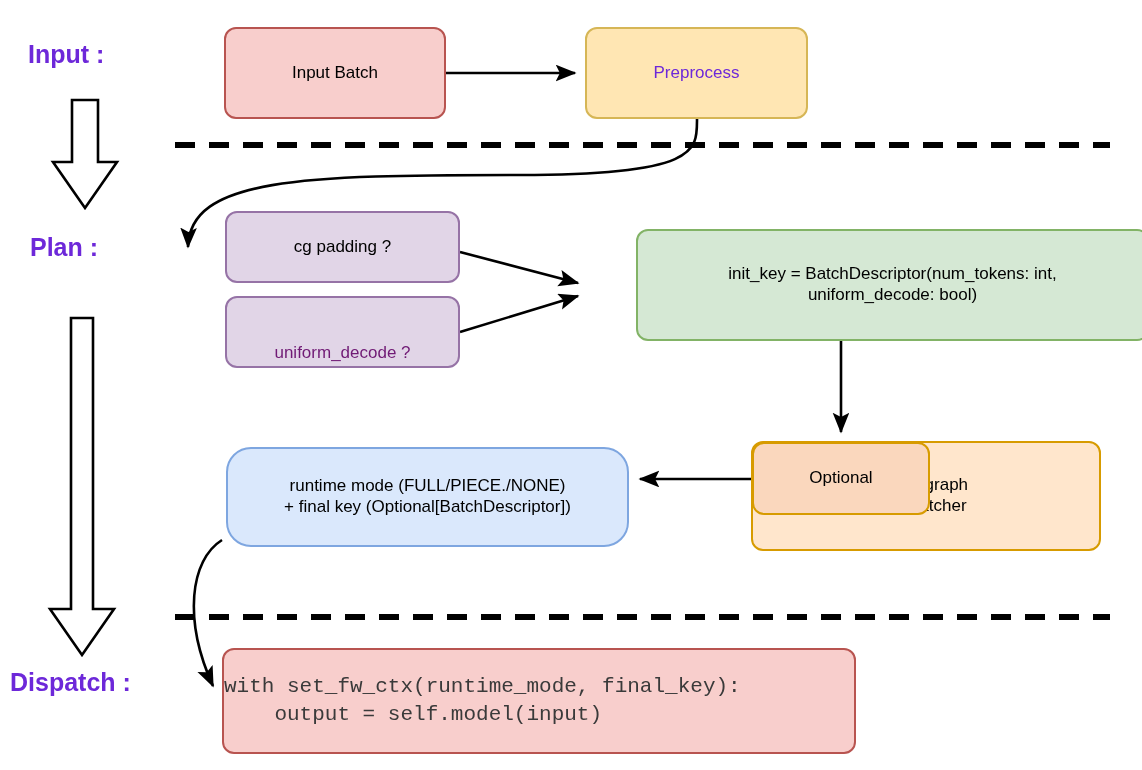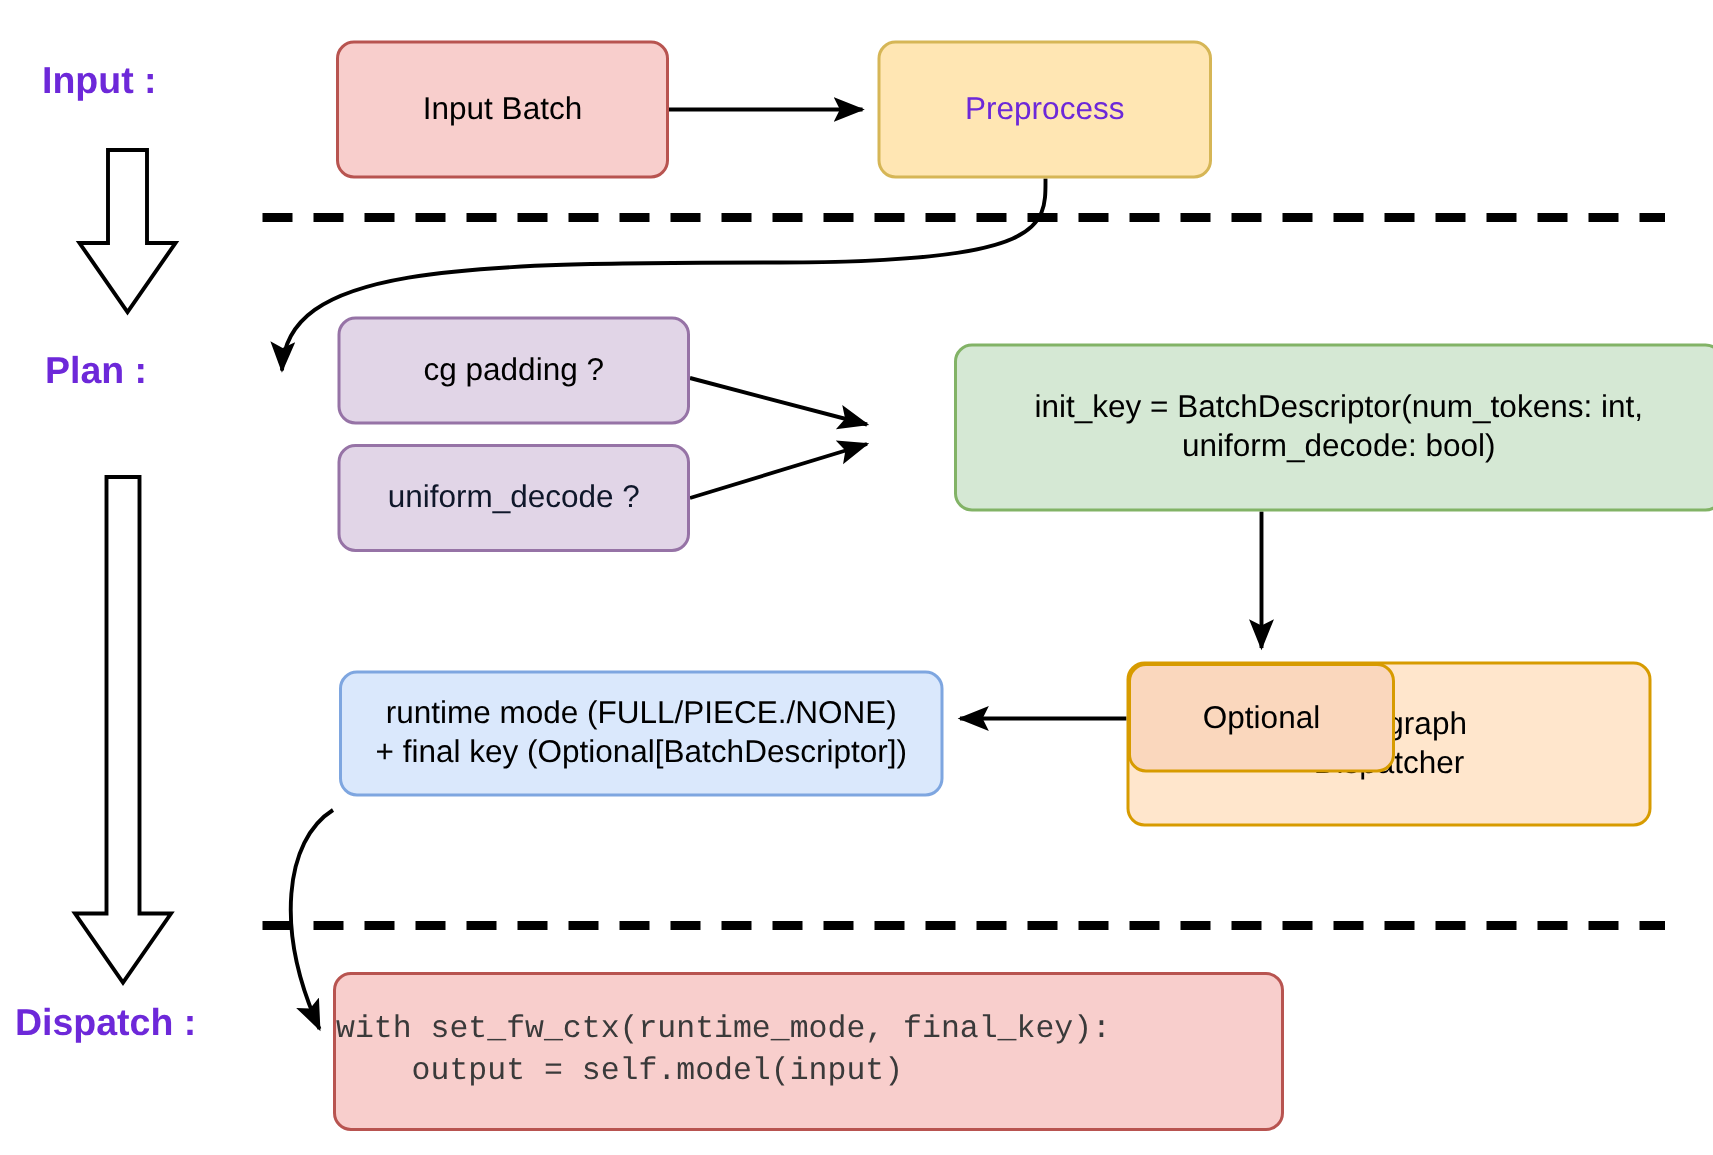--- a/index.html
+++ b/index.html
@@ -37,21 +37,21 @@
     box-sizing: border-box;
     border-radius: 12px;
     border-width: 2px;
     border-style: solid;
     display: flex;
     align-items: center;
     justify-content: center;
     text-align: center;
     color: #000000;
     font-family: "Liberation Sans", sans-serif;
-    font-size: 21px;
+    font-size: 17px;
     line-height: 1.22;
     padding: 2px 6px;
   }
   .node.code {
     font-family: "Liberation Mono", "DejaVu Sans Mono", monospace;
     font-size: 21px;
     justify-content: flex-start;
     text-align: left;
     white-space: pre;
     line-height: 1.35;
@@ -97,32 +97,32 @@
   <div id="nodes">
       <div class="node" style="left: 224px; top: 27px; width: 222px; height: 92px; background: rgb(248, 206, 204); border-color: rgb(184, 84, 80); color: rgb(0, 0, 0);">
         <span class="node-text">Input Batch</span>
       </div>
       <div class="node" style="left: 585px; top: 27px; width: 223px; height: 92px; background: rgb(255, 230, 179); border-color: rgb(214, 182, 86); color: #6d28d9;">
         <span class="node-text">Preprocess</span>
       </div>
       <div class="node" style="left: 225px; top: 211px; width: 235px; height: 72px; background: rgb(225, 213, 231); border-color: rgb(150, 115, 166); color: rgb(0, 0, 0); text-align: center;">
         <span class="node-text">cg padding ?</span>
       </div>
-      <div class="node" style="left: 225px; top: 296px; width: 235px; height: 72px; background: rgb(225, 213, 231); border-color: rgb(150, 115, 166); color: #0f172a;">
+      <div class="node" style="left: 225px; top: 296px; width: 235px; height: 72px; background: rgb(225, 213, 231); border-color: rgb(150, 115, 166); color: #701a75; align-items: flex-end;">
         <span class="node-text">uniform_decode ?</span>
       </div>
       <div class="node" style="left: 588px; top: 229px; width: 513px; height: 112px; background: rgb(213, 232, 212); border-color: rgb(130, 179, 102); color: rgb(0, 0, 0); margin-left: 48px;">
         <span class="node-text">init_key = BatchDescriptor(num_tokens: int,<br>uniform_decode: bool)</span>
       </div>
       <div class="node" style="left: 751px; top: 441px; width: 350px; height: 110px; background: rgb(255, 230, 204); border-color: rgb(215, 155, 0); color: rgb(0, 0, 0);">
         <span class="node-text">Cudagraph<br>Dispatcher</span>
       </div>
       <div class="node" style="left: 752px; top: 442px; width: 178px; height: 73px; background: rgb(250, 215, 189); border-color: rgb(215, 155, 0); color: rgb(0, 0, 0);">
         <span class="node-text">Optional</span>
       </div>
-      <div class="node" style="left: 226px; top: 447px; width: 403px; height: 84px; background: rgb(218, 232, 252); border-color: rgb(126, 166, 224); color: rgb(0, 0, 0);">
+      <div class="node" style="left: 226px; top: 447px; width: 403px; height: 100px; background: rgb(218, 232, 252); border-color: rgb(126, 166, 224); color: rgb(0, 0, 0); border-radius: 25px;">
         <span class="node-text">runtime mode (FULL/PIECE./NONE)<br>+ final key (Optional[BatchDescriptor])</span>
       </div>
       <div class="node code" style="left: 222px; top: 648px; width: 634px; height: 106px; background: rgb(248, 206, 204); border-color: rgb(184, 84, 80); color: rgb(58, 58, 58);"><span class="node-text">with set_fw_ctx(runtime_mode, final_key):
     output = self.model(input)</span></div>
     </div>
 
 </div>
 
 </body></html>

